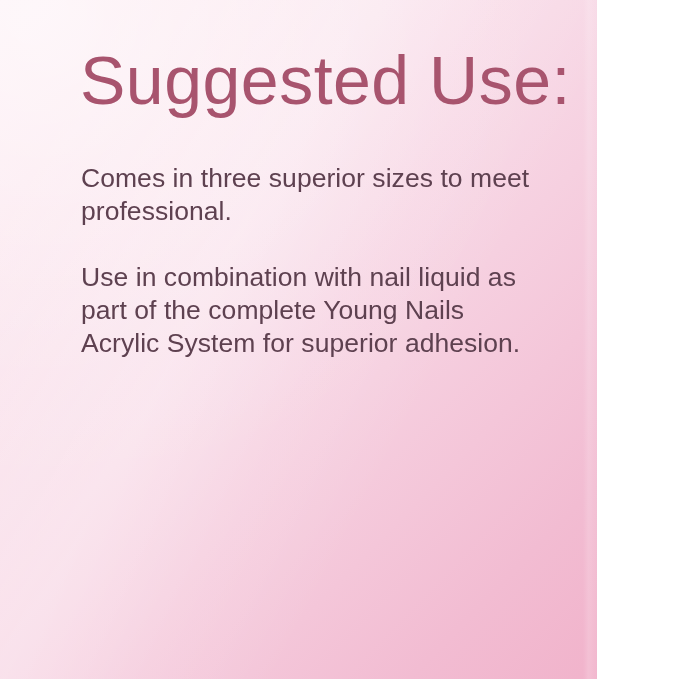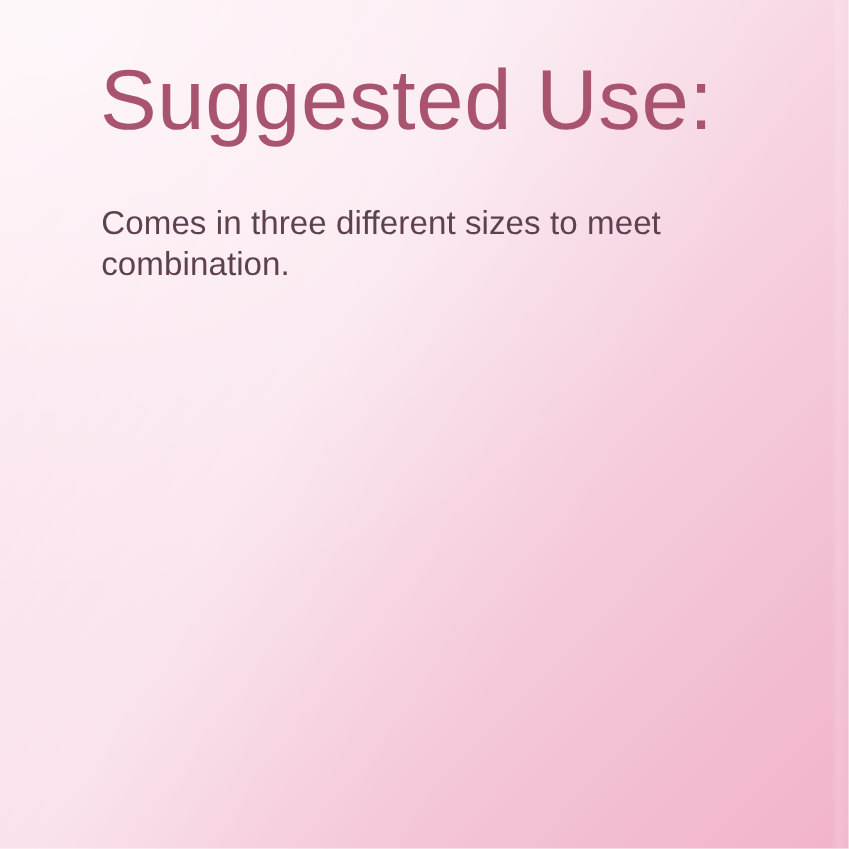--- a/index.html
+++ b/index.html
@@ -3,21 +3,21 @@
 <meta charset="utf-8">
 <style>
   html, body {
     margin: 0;
     padding: 0;
     background: #ffffff;
   }
 
   #panel {
     position: relative;
-    width: 679px;
+    width: 597px;
     height: 679px;
     overflow: hidden;
     
     background:
       linear-gradient(134deg,
         #fdeff5 0%,
         #fceaf1 16%,
         #fae2ec 31%,
         #f8dae7 45%,
         #f6d0e0 59%,
@@ -124,20 +124,25 @@
   <div id="glow"></div>
   <div id="right-seam"></div>
 
   <div id="content">
 
     <h1 class="heading">Suggested Use:</h1>
 
     <div class="body-block">
 
       <p class="para">
-        <span class="ln">Comes in three different sizes to meet</span>
-        <span class="ln">combination.</span>
+        <span class="ln">Comes in three superior sizes to meet</span>
+        <span class="ln">professional.</span>
       </p>
 
+      <p class="para">
+        <span class="ln">Use in combination with nail liquid as</span>
+        <span class="ln">part of the complete Young Nails</span>
+        <span class="ln">Acrylic System for superior adhesion.</span>
+      </p>
 
     </div>
   </div>
 </div>
 
 </body></html>

